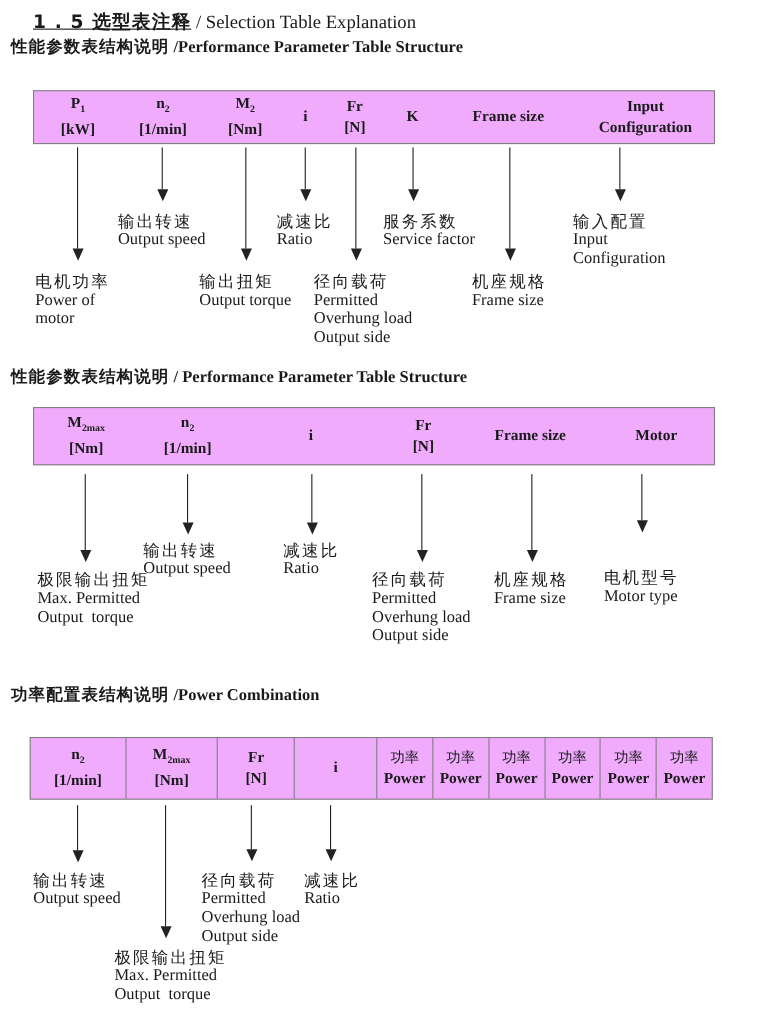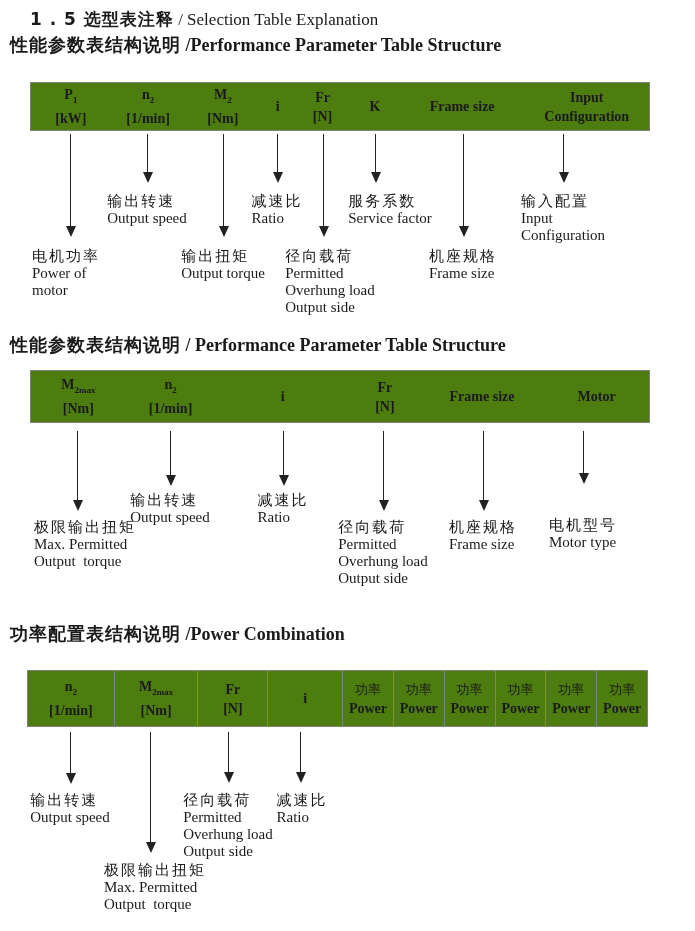--- a/index.html
+++ b/index.html
@@ -1,24 +1,24 @@
 <!DOCTYPE html>
 <html><head>
 <meta charset="utf-8">
 <style>
   html,body{margin:0;padding:0;background:#ffffff;}
   #page{position:relative;width:695px;height:931px;background:#ffffff;overflow:hidden;
         font-family:"Liberation Serif","DejaVu Serif",serif;color:#1a1a1a;}
   .title{position:absolute;left:30px;top:8px;font-size:17px;}
-  .title .zh{font-family:"DejaVu Sans","Liberation Sans",sans-serif;font-weight:bold;letter-spacing:1px;}
+  .title .zh{font-family:"DejaVu Sans","Liberation Sans",sans-serif;font-weight:bold;letter-spacing:1px;text-decoration:underline;}
   .title .en{font-family:"Liberation Serif",serif;font-size:17px;}
-  .h2{position:absolute;font-size:18px;font-weight:bold;}
+  .h2{position:absolute;font-size:15px;font-weight:bold;}
   .h2 .zh{font-family:"DejaVu Sans","Liberation Sans",sans-serif;letter-spacing:1px;}
   .h2 .en{font-family:"Liberation Serif",serif;}
-  .htable{position:absolute;display:flex;background:#4d7c0f;border:1px solid #808080;box-sizing:border-box;}
+  .htable{position:absolute;display:flex;background:#f0abfc;border:1px solid #808080;box-sizing:border-box;}
   .cell{display:flex;flex-direction:column;justify-content:center;align-items:center;
         font-weight:bold;font-size:14px;line-height:19px;box-sizing:border-box;text-align:center;}
   .cell sub{font-size:9px;font-weight:bold;}
   .cell .zhline{font-family:"DejaVu Sans","Liberation Sans",sans-serif;font-weight:normal;font-size:13px;}
   .t3 .cell{border-left:1px solid #808080;}
   .t3 .cell:first-child{border-left:none;}
   .arrow{position:absolute;width:0;border-left:1px solid #222;}
   .arrow::after{content:"";position:absolute;left:-5px;bottom:-11px;width:0;height:0;
         border-left:5px solid transparent;border-right:5px solid transparent;border-top:11px solid #222;}
   .ptr-label{position:absolute;transform:translateX(-50%);text-align:left;font-size:15px;line-height:17px;}

